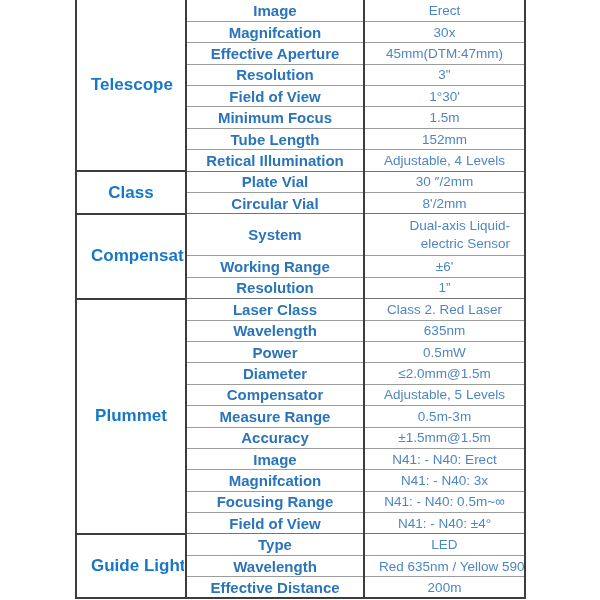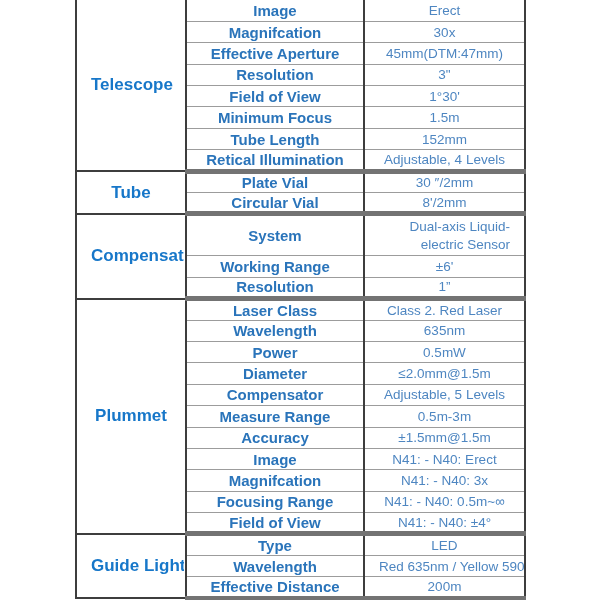--- a/index.html
+++ b/index.html
@@ -50,21 +50,21 @@
     border-right: 2px solid #3d3d3d;
     border-bottom: 1px solid #9c9c9c;
   }
   td.val {
     color: #4e86c1;
     font-weight: 400;
     font-size: 13.5px;
     border-bottom: 1px solid #9c9c9c;
   }
   tr.sec-end td.prop, tr.sec-end td.val {
-    border-bottom: 5px solid #737373;
+    border-bottom: 1px solid #737373;
   }
   td.val.left {
     text-align: right;
     padding-left: 11px;
     white-space: normal;
     line-height: 1.35;
   }
 </style>
 </head>
 <body>
@@ -105,21 +105,21 @@
     <tr>
       <td class="prop">Tube Length</td>
       <td class="val">152mm</td>
     </tr>
     <tr class="sec-end">
       <td class="prop">Retical Illumination</td>
       <td class="val">Adjustable, 4 Levels</td>
     </tr>
 
     <tr>
-      <td class="cat" rowspan="2">Tube</td>
+      <td class="cat" rowspan="2">Class</td>
       <td class="prop">Plate Vial</td>
       <td class="val">30 ″/2mm</td>
     </tr>
     <tr class="sec-end">
       <td class="prop">Circular Vial</td>
       <td class="val">8'/2mm</td>
     </tr>
 
     <tr class="tall">
       <td class="cat" rowspan="3">Compensator</td>

